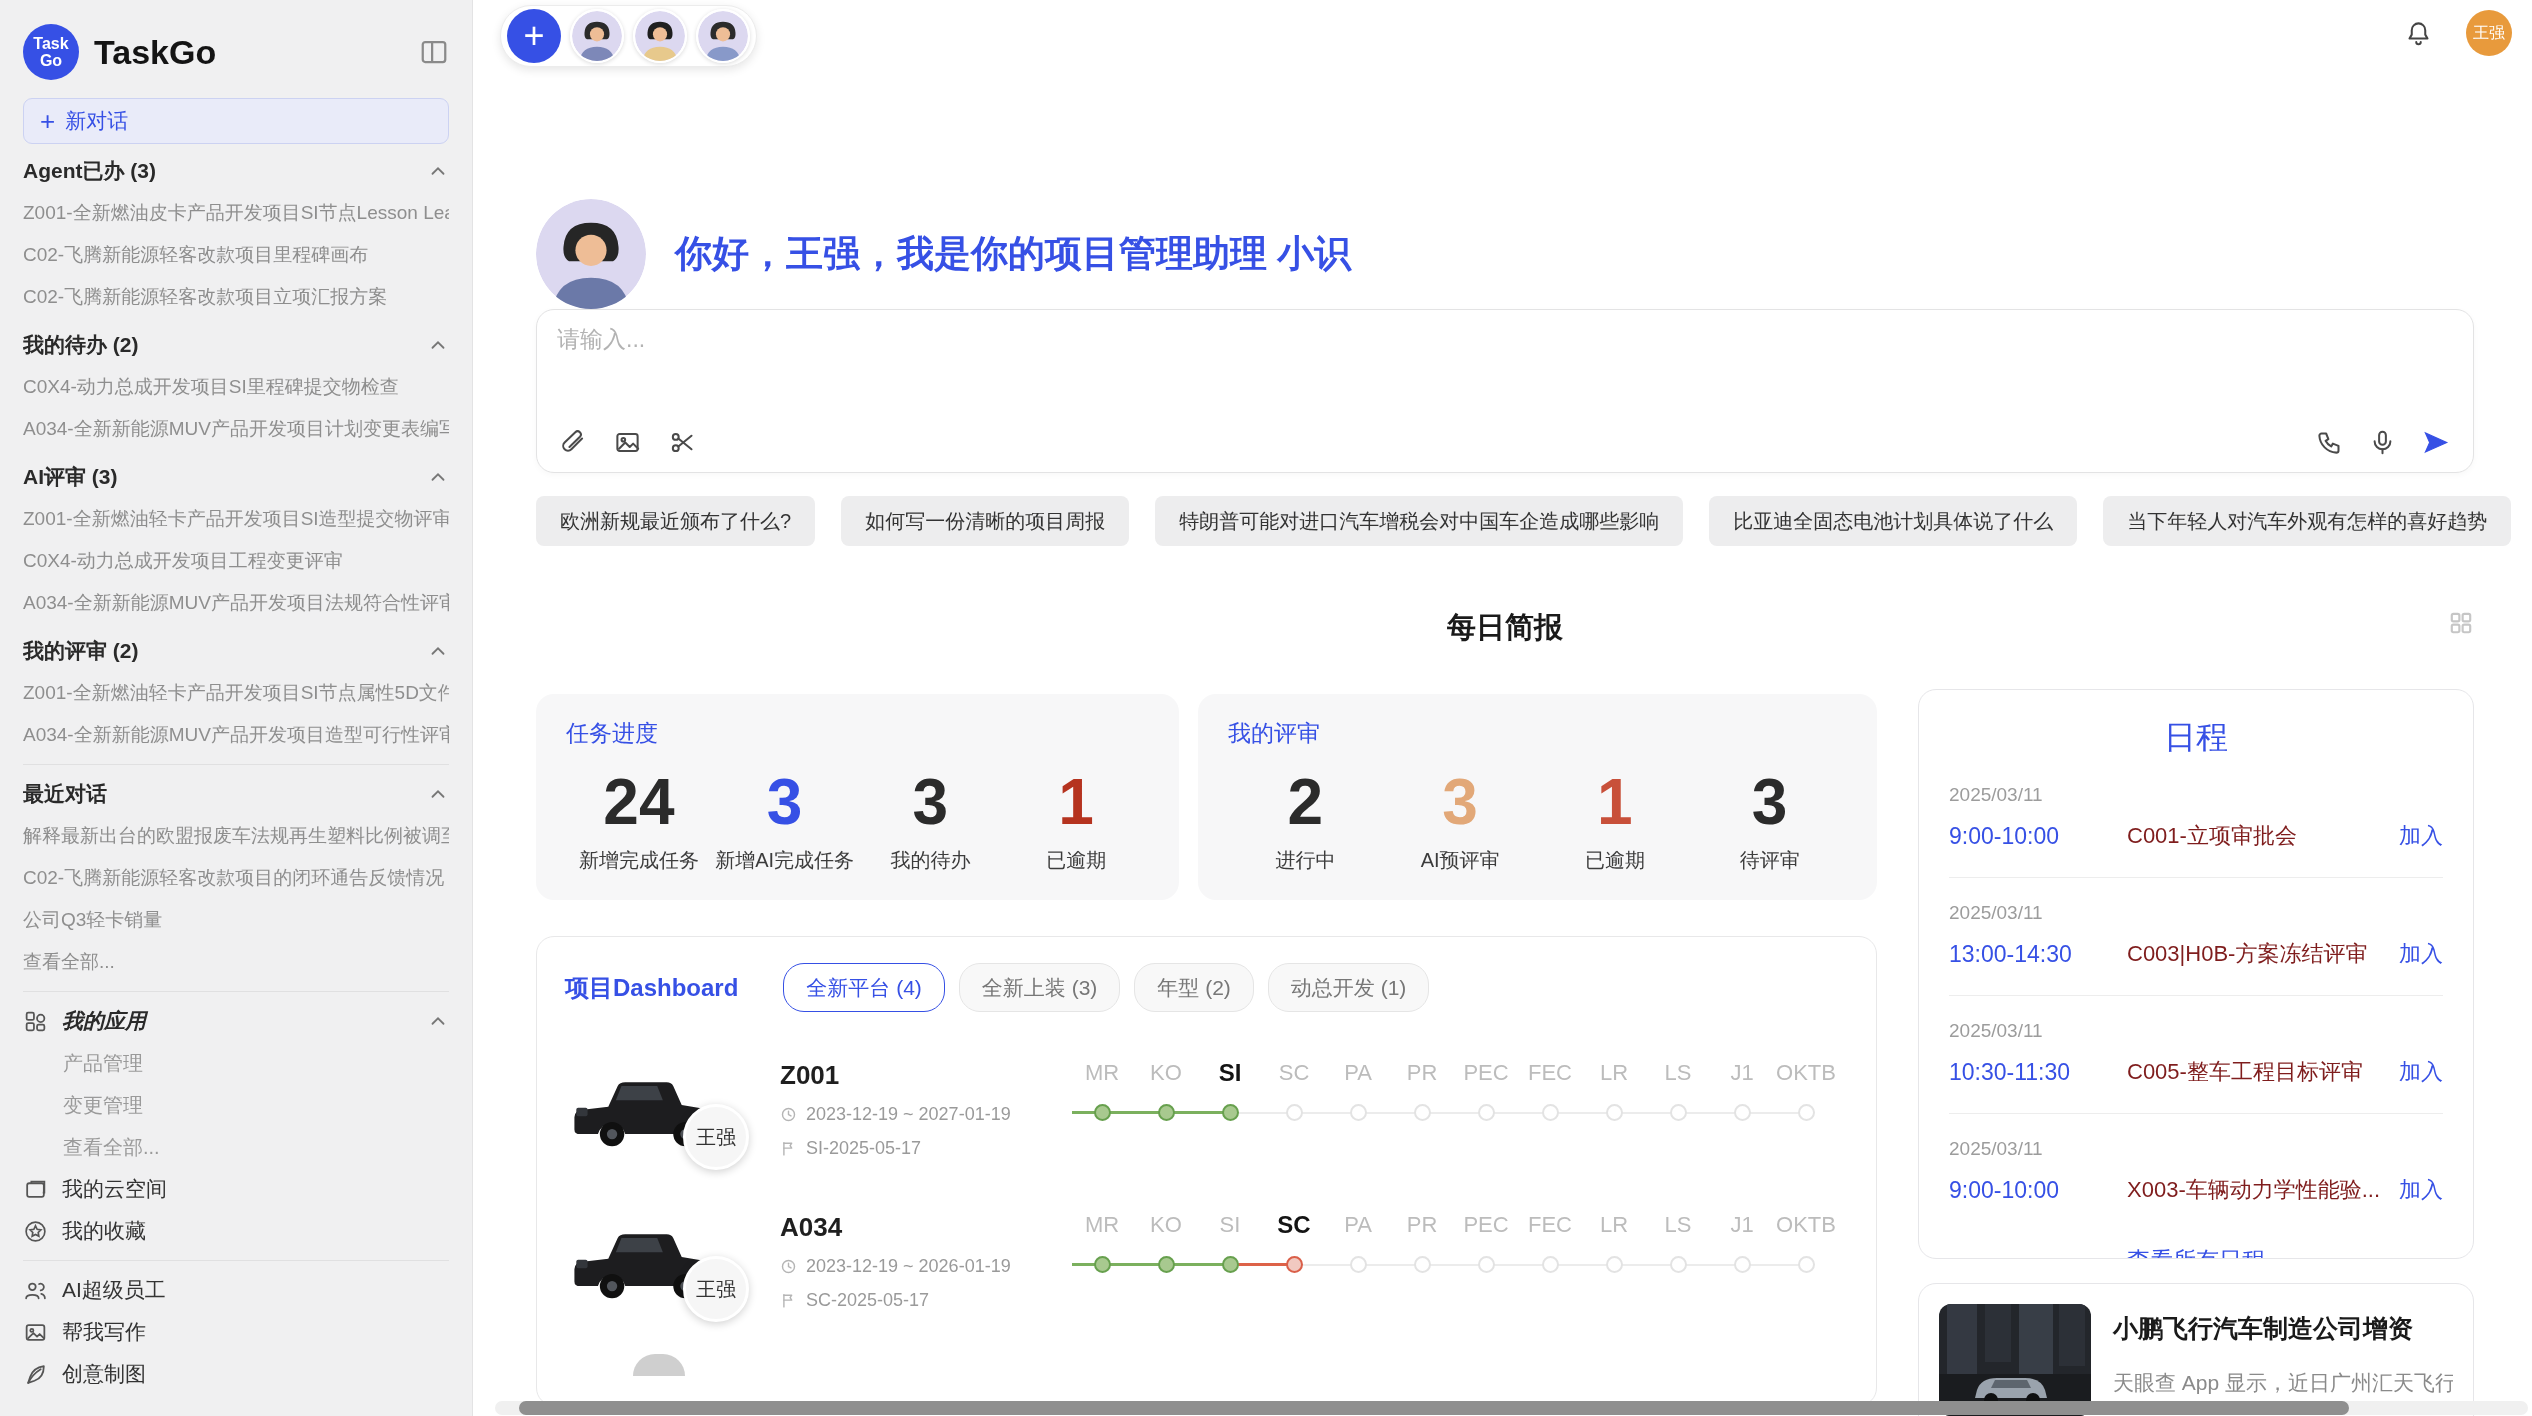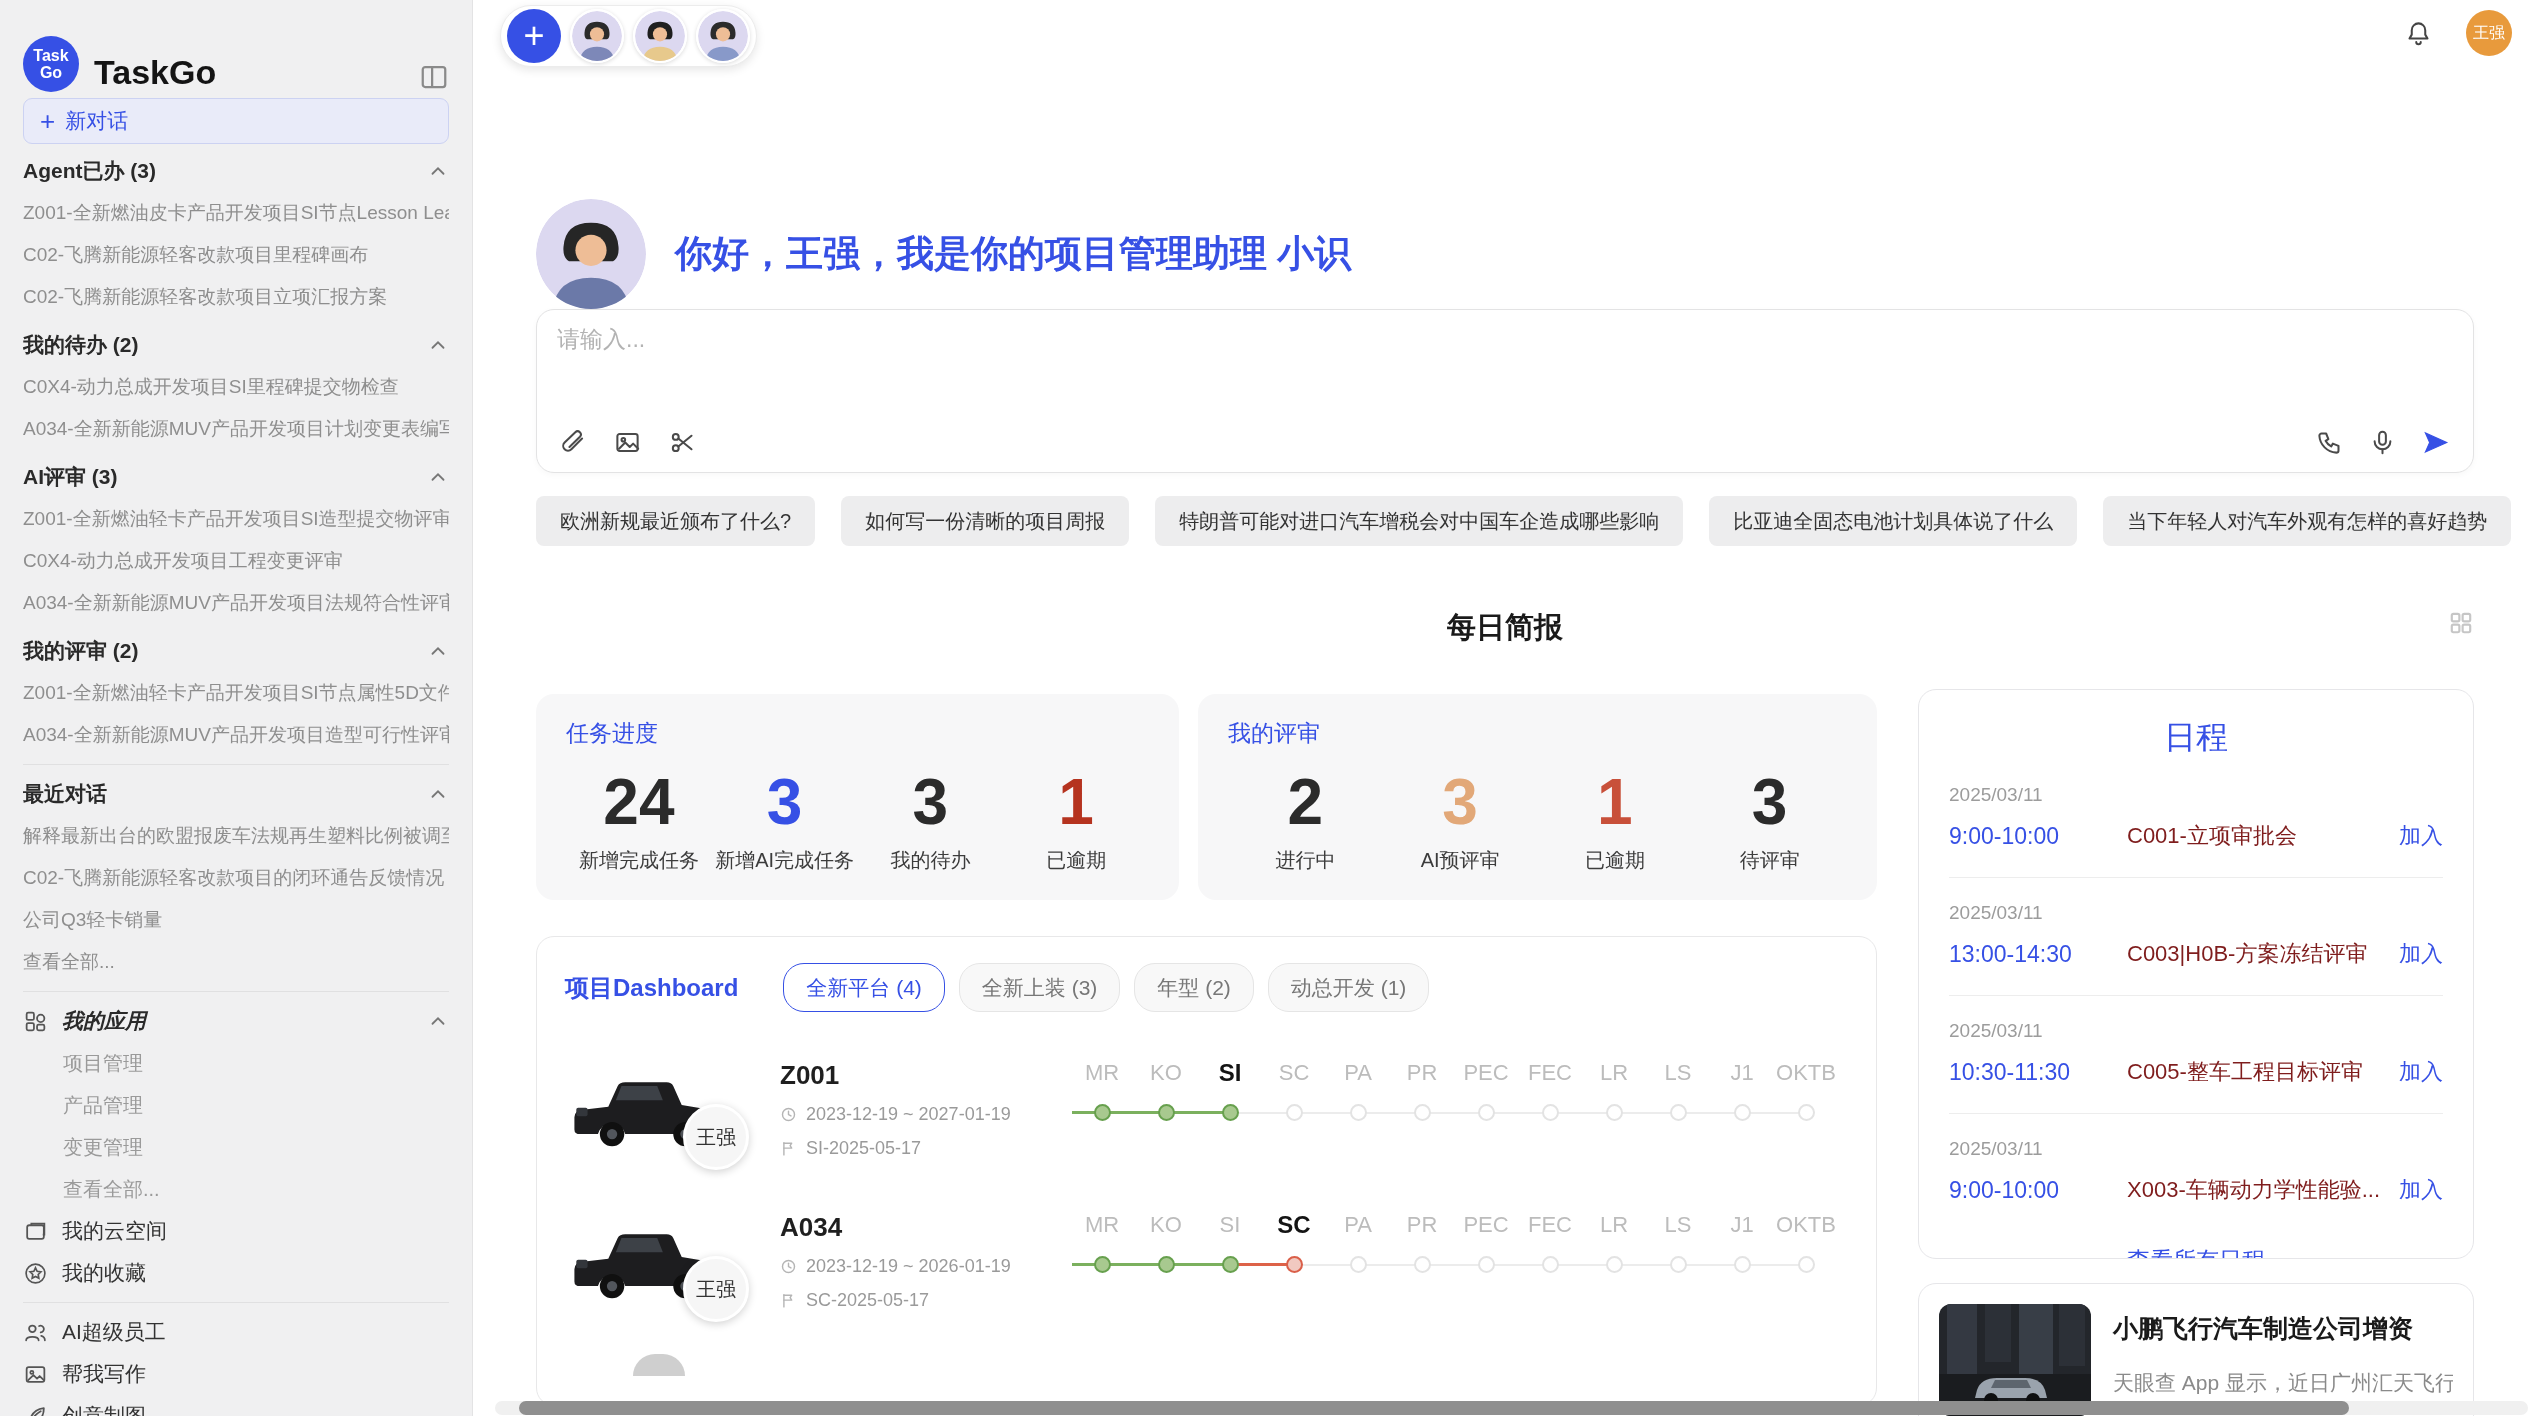--- a/index.html
+++ b/index.html
@@ -2,21 +2,21 @@
 <html><head>
 <meta charset="utf-8">
 <style>
   * { box-sizing: border-box; margin:0; padding:0; }
   html,body { width:2532px; height:1416px; }
   body { font-family:"Liberation Sans","DejaVu Sans",sans-serif; background:#fff; overflow:hidden; }
   .app { display:flex; width:2532px; height:1416px; overflow:hidden; }
 
   
   .sidebar { width:473px; height:100%; background:#f0f0f1; border-right:1px solid #e3e3e4; padding:12px 23px 0 23px; flex:0 0 auto; overflow:hidden; }
-  .sb-header { display:flex; align-items:flex-end; height:80px; }
+  .sb-header { display:flex; align-items:center; height:80px; }
   .logo { width:56px; height:56px; border-radius:50%; background:#3650e5; color:#fff; display:flex; flex-direction:column; align-items:center; justify-content:center; font-size:16px; font-weight:700; line-height:17px; }
   .app-title { font-size:34px; font-weight:700; color:#141414; margin-left:15px; flex:1; }
   .panel-icon { width:30px; height:30px; color:#8a8a8a; cursor:pointer; }
   .new-chat { margin-top:6px; height:46px; width:100%; border-radius:9px; background:#e9ebf9; border:1px solid #ccd2f2; color:#3650e5; font-size:21px; display:flex; align-items:center; padding-left:16px; gap:10px; cursor:pointer; }
   .new-chat .plus { font-size:26px; line-height:26px; }
   .sb-row { height:42px; display:flex; align-items:center; overflow:hidden; white-space:nowrap; }
   .sb-sec-head { font-size:21px; font-weight:700; color:#2a2a2a; margin-top:6px; }
   .sb-sec-head .sp { flex:1; }
   .chev { width:22px; height:22px; color:#777; flex:0 0 auto; cursor:pointer; }
   .sb-item { font-size:19px; color:#8e8e8e; cursor:pointer; }
@@ -197,21 +197,20 @@
             <rect x="13.5" y="5.5" width="7" height="7" rx="3.5"></rect>
             <rect x="3.5" y="13.5" width="7" height="7" rx="1.5"></rect>
             <rect x="13.5" y="15" width="7" height="5.5" rx="1.5"></rect>
           </svg>
           <span>我的应用</span>
           <span class="sp"></span>
           <svg class="chev" viewBox="0 0 24 24" fill="none" stroke="currentColor" stroke-width="2" stroke-linecap="round">
             <polyline points="6,15 12,9 18,15"></polyline>
           </svg>
         </div>
-        <div class="sb-row sb-sub">项目管理</div>
         <div class="sb-row sb-sub">产品管理</div>
         <div class="sb-row sb-sub">变更管理</div>
         <div class="sb-row sb-sub">查看全部...</div>
         <div class="sb-row sb-link">
           <svg class="sb-ico" viewBox="0 0 24 24" fill="none" stroke="currentColor" stroke-width="1.7">
             <rect x="4" y="6" width="16" height="13" rx="2"></rect>
             <path d="M8 6V4.5h12.5V15H19"></path>
           </svg>
           <span>我的云空间</span>
         </div>

